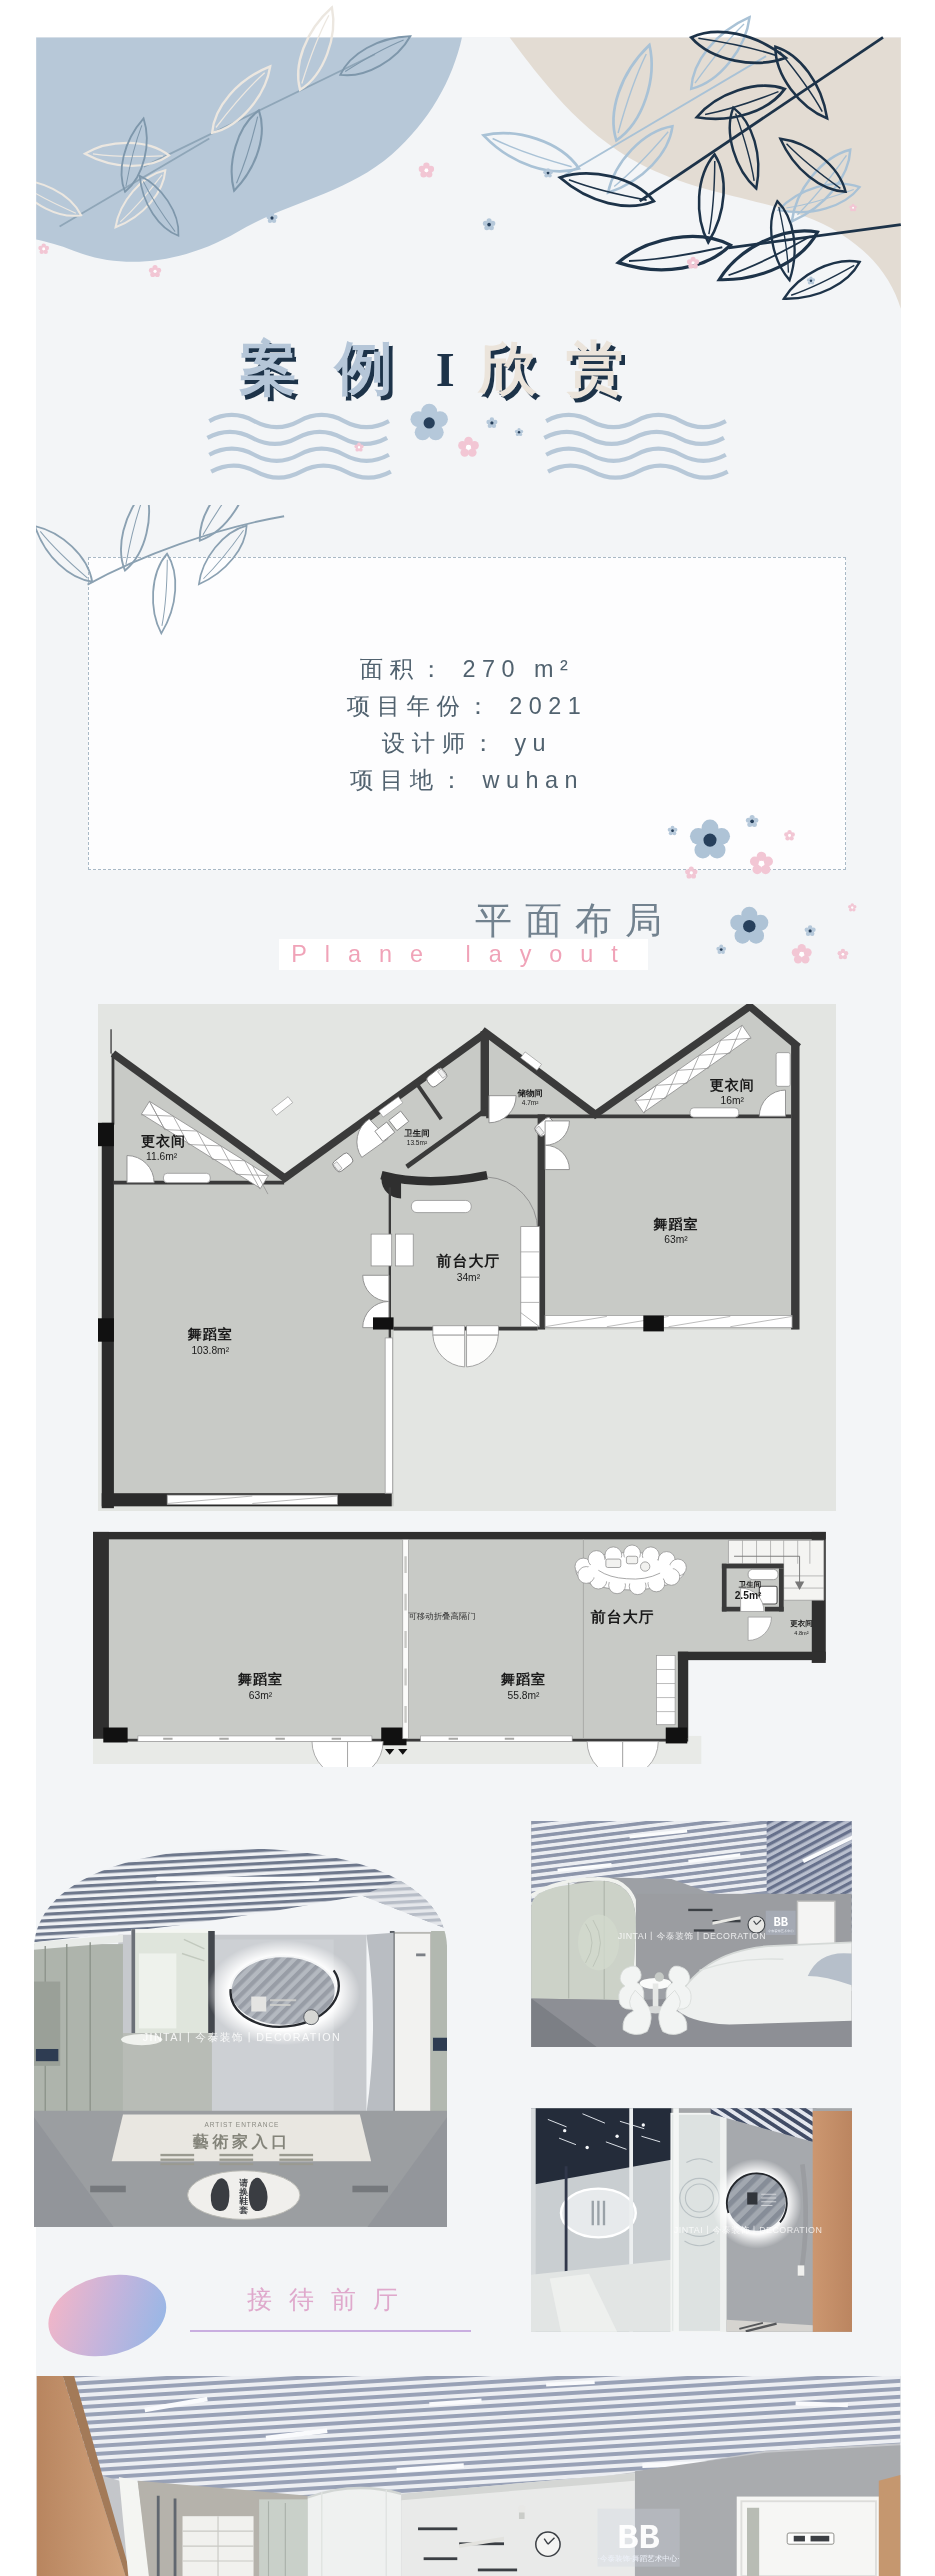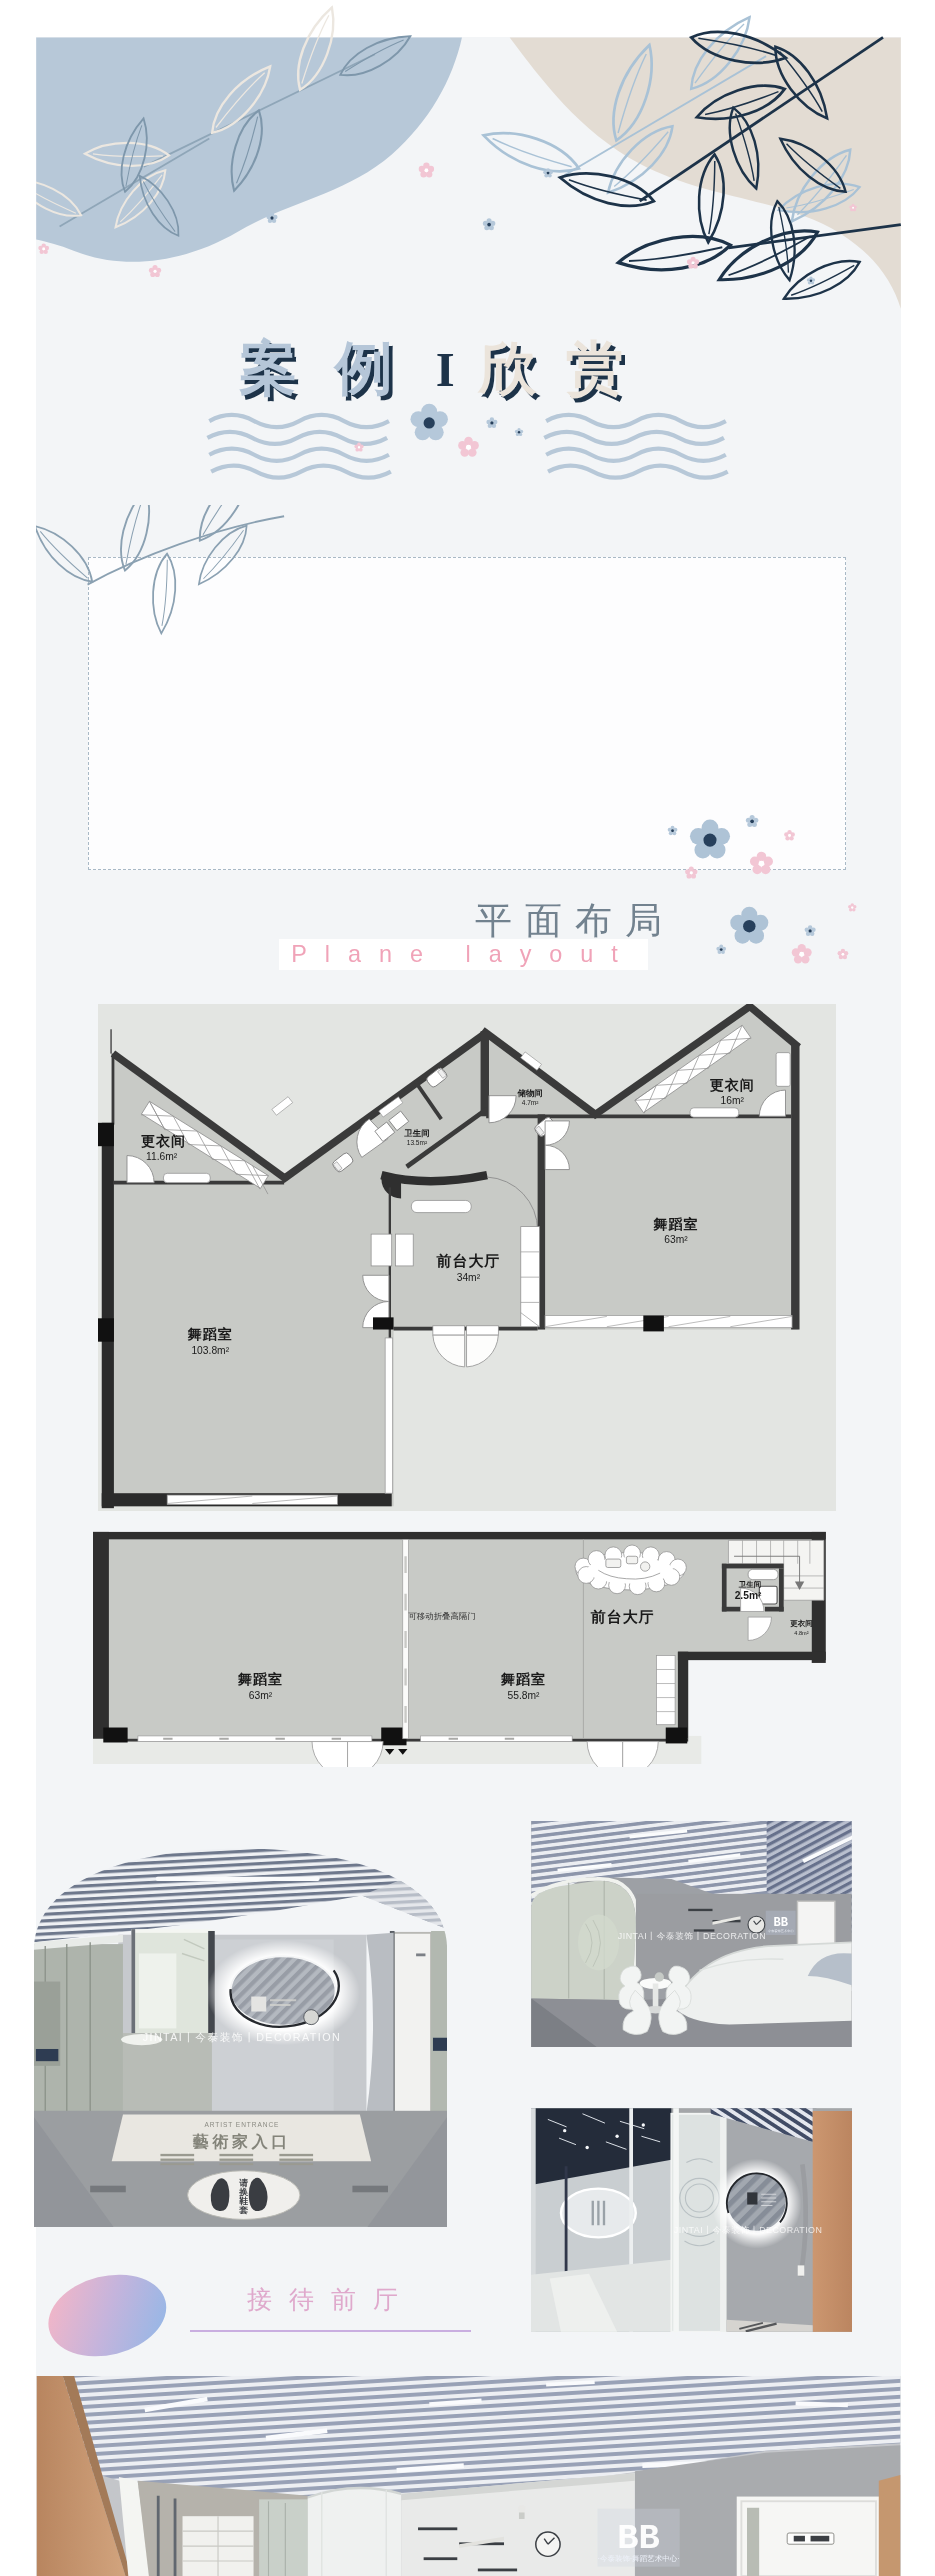--- a/index.html
+++ b/index.html
@@ -148,20 +148,23 @@
         </g>
       <circle r="6" fill="#27405c"></circle>
     </g>
     <use href="#flowerpink" transform="translate(462,478) scale(1.35)"></use>
     <use href="#flowerblue" transform="translate(487,452) scale(0.8)"></use>
     <use href="#flowerblue" transform="translate(516,462) scale(0.6)"></use>
     <use href="#flowerpink" transform="translate(345,478) scale(0.6)"></use>
   </svg>
 
   <div class="abs" style="left:88px;top:557px;width:758px;height:313px;background:#fdfdfe;border:0.9px dashed #a9b9c6;"></div>
+  <div class="abs" style="left:88px;top:651px;width:758px;text-align:center;color:#51626f;font-size:23.4px;letter-spacing:6.5px;line-height:37px;">
+    面积：&nbsp;270&nbsp;m²<br>项目年份：&nbsp;2021<br>设计师：&nbsp;yu<br>项目地：&nbsp;wuhan
+  </div>
 
   <svg class="abs" style="left:36px;top:505px;" width="865" height="468" viewBox="0 0 924 500">
     <defs>
       <g id="leafgray" fill="none" stroke="#8ba1b2">
         <path d="M0,0 C14,-22 48,-36 84,-32 C66,-8 28,8 0,0 Z" stroke-width="2"></path>
         <path d="M6,-3 C30,-14 56,-24 76,-29" stroke-width="1.1"></path>
       </g>
       <g id="fpink2">
         <g fill="#f2c6d4">
             <circle cx="0" cy="-5" r="3.4"></circle>

